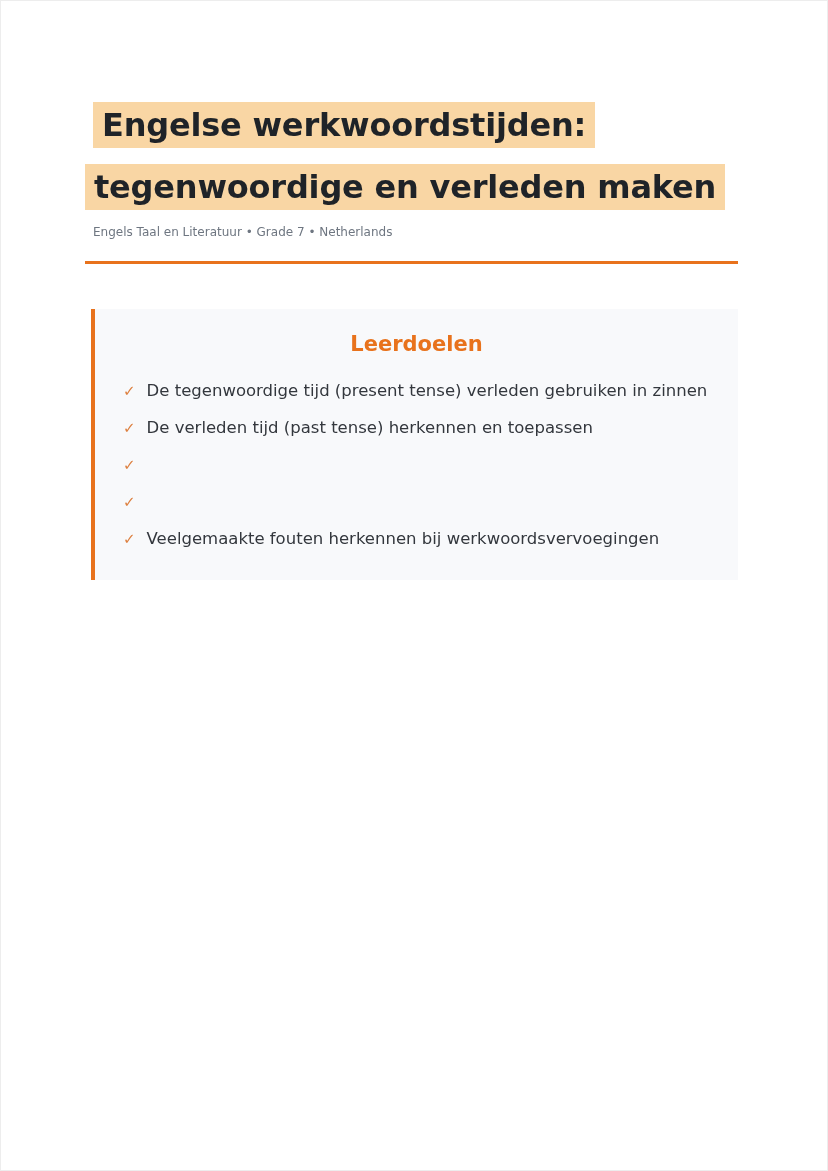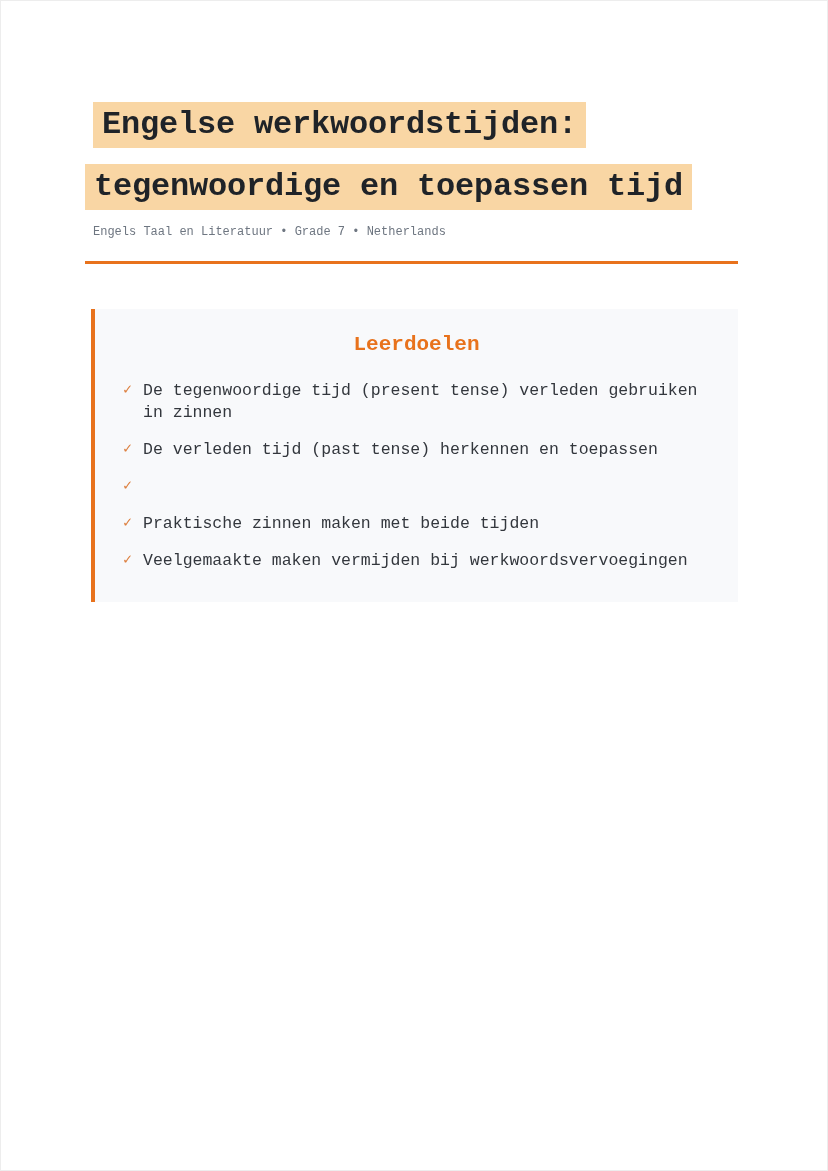--- a/index.html
+++ b/index.html
@@ -13,21 +13,20 @@
     height: 1171px;
     background: #ffffff;
     border: 1px solid #ededed;
     position: relative;
     overflow: hidden;
   }
   .content {
     margin-left: 84px;
     width: 653px;
     padding-top: 101px;
-    font-family: Liberation Mono, monospace;
   }
 
   
   h1.title {
     margin: 0;
     font-size: 32px;
     line-height: 38px;
     font-weight: 700;
     color: #1f2328;
     letter-spacing: -0.2px;
@@ -106,21 +105,21 @@
   }
 </style>
 </head>
 <body>
 
 <div class="page">
   <div class="content">
 
     <h1 class="title">
       <span class="hl hl-1">Engelse werkwoordstijden:</span>
-      <span class="hl hl-2">tegenwoordige en toepassen tijd</span>
+      <span class="hl hl-2">tegenwoordige en verleden maken</span>
     </h1>
 
 
     <p class="meta">Engels Taal en Literatuur • Grade 7 • Netherlands</p>
 
     <hr class="divider">
 
     <section class="goals-card">
       <h2 class="goals-heading">Leerdoelen</h2>
       <ul class="goals-list">
@@ -130,23 +129,22 @@
         </li>
         <li>
           <span class="check">✓</span>
           <span>De verleden tijd (past tense) herkennen en toepassen</span>
         </li>
         <li>
           <span class="check">✓</span>
         </li>
         <li>
           <span class="check">✓</span>
-          <span>Praktische zinnen maken met beide tijden</span>
         </li>
         <li>
           <span class="check">✓</span>
-          <span>Veelgemaakte maken vermijden bij werkwoordsvervoegingen</span>
+          <span>Veelgemaakte fouten herkennen bij werkwoordsvervoegingen</span>
         </li>
       </ul>
     </section>
 
   </div>
 </div>
 
 </body></html>

